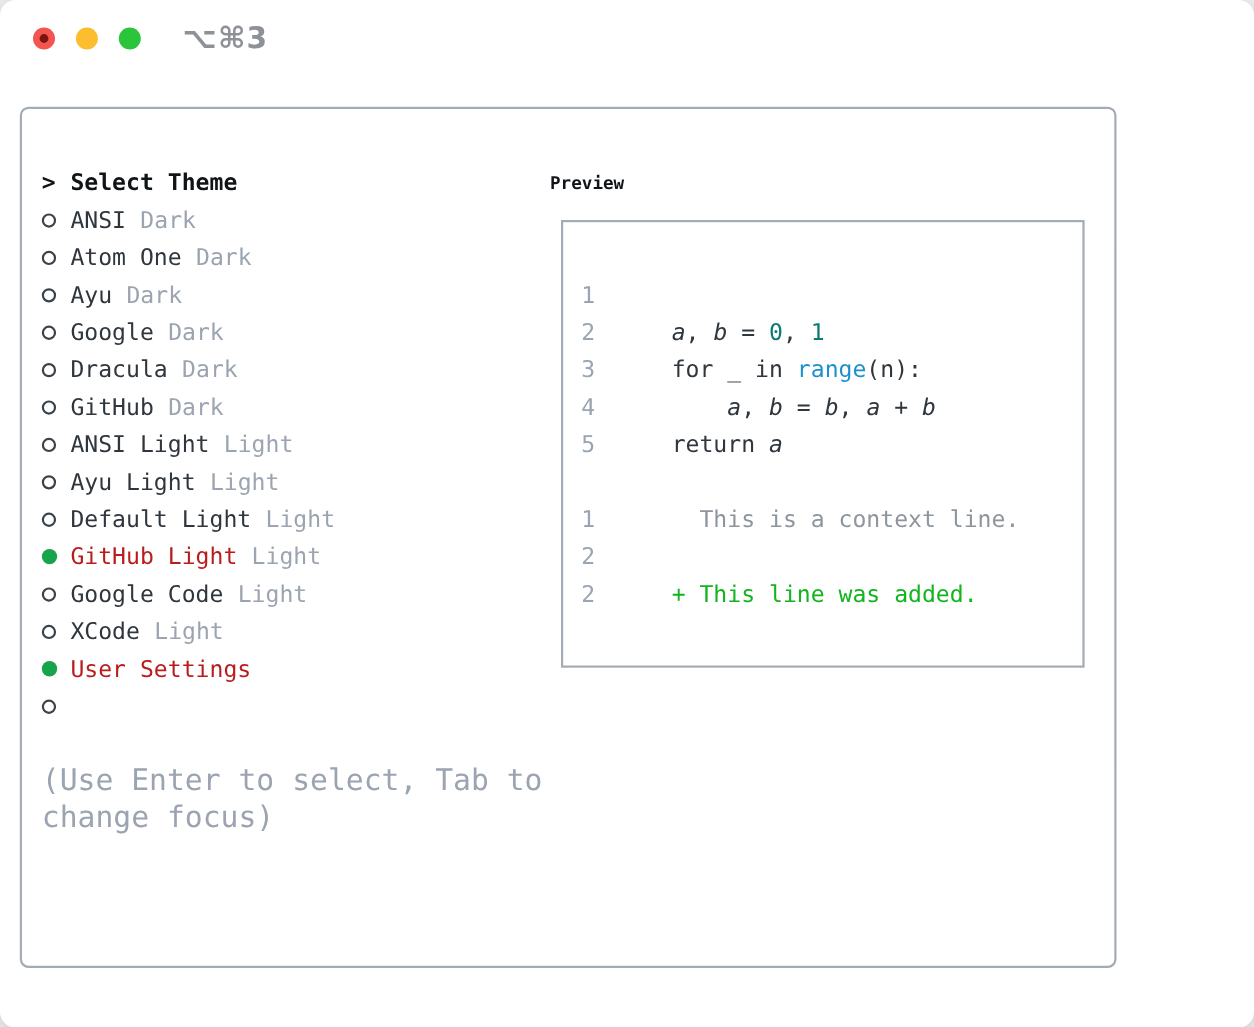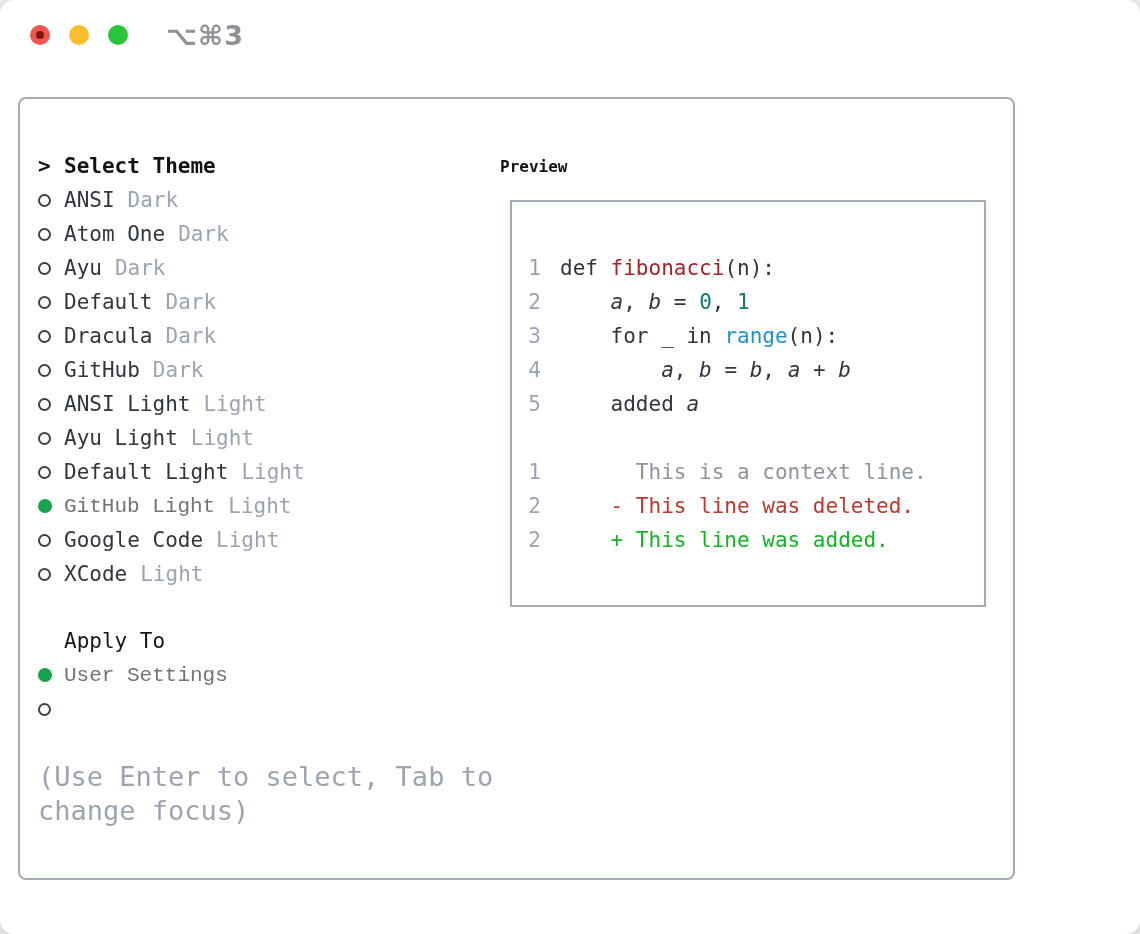--- a/index.html
+++ b/index.html
@@ -88,21 +88,21 @@
   .ring {
     width: 13px; height: 13px;
     border: 2px solid #3b424a;
     border-radius: 50%;
   }
   .row.selected .ring {
     width: 14px; height: 14px;
     border: none;
     background: #17a44a;
   }
-  .row.selected .iname { color: #737373; font-family: Liberation Mono, monospace; }
+  .row.selected .iname { color: #b91c1c; }
   .variant { color: #9ba4b0; margin-left: 13px; }
   .apply-title {
     margin-top: 33px;
     padding-left: 26px;
     color: #14181c;
   }
   .help {
     margin-top: 34px;
     width: 30ch;
     font-size: 27px;
@@ -176,52 +176,51 @@
 
     <div class="left-col">
       <div class="row picker-title">
         <span class="gutter prefix-char">&gt;</span><span class="label">Select Theme</span>
       </div>
 
       <div id="theme-list">
           <div class="row item"><span class="gutter"><span class="ring"></span></span><span class="iname">ANSI</span><span class="variant">Dark</span></div>
           <div class="row item"><span class="gutter"><span class="ring"></span></span><span class="iname">Atom One</span><span class="variant">Dark</span></div>
           <div class="row item"><span class="gutter"><span class="ring"></span></span><span class="iname">Ayu</span><span class="variant">Dark</span></div>
-          <div class="row item"><span class="gutter"><span class="ring"></span></span><span class="iname">Default</span><span class="variant">Dark</span></div>
+          <div class="row item"><span class="gutter"><span class="ring"></span></span><span class="iname">Google</span><span class="variant">Dark</span></div>
           <div class="row item"><span class="gutter"><span class="ring"></span></span><span class="iname">Dracula</span><span class="variant">Dark</span></div>
           <div class="row item"><span class="gutter"><span class="ring"></span></span><span class="iname">GitHub</span><span class="variant">Dark</span></div>
           <div class="row item"><span class="gutter"><span class="ring"></span></span><span class="iname">ANSI Light</span><span class="variant">Light</span></div>
           <div class="row item"><span class="gutter"><span class="ring"></span></span><span class="iname">Ayu Light</span><span class="variant">Light</span></div>
           <div class="row item"><span class="gutter"><span class="ring"></span></span><span class="iname">Default Light</span><span class="variant">Light</span></div>
           <div class="row item selected"><span class="gutter"><span class="ring"></span></span><span class="iname">GitHub Light</span><span class="variant">Light</span></div>
           <div class="row item"><span class="gutter"><span class="ring"></span></span><span class="iname">Google Code</span><span class="variant">Light</span></div>
           <div class="row item"><span class="gutter"><span class="ring"></span></span><span class="iname">XCode</span><span class="variant">Light</span></div>
         </div>
 
-      <div class="row apply-title">Apply To</div>
       <div id="apply-list">
           <div class="row item selected"><span class="gutter"><span class="ring"></span></span><span class="iname">User Settings</span></div>
           <div class="row item"><span class="gutter"><span class="ring"></span></span></div>
         </div>
 
       <div class="help">(Use Enter to select, Tab to change focus)</div>
     </div>
 
     <div class="right-col">
       <div class="preview-title">Preview</div>
     </div>
 
     <div class="preview-box">
       <div id="code-lines">
-          <div class="cline"><span class="lineno">1</span><span class="ltext"><span class="seg-code">def </span><span class="seg-function">fibonacci</span><span class="seg-code">(n):</span></span></div>
+          <div class="cline"><span class="lineno">1</span></div>
           <div class="cline"><span class="lineno">2</span><span class="ltext"><span class="seg-code">    </span><span class="seg-variable">a</span><span class="seg-code">, </span><span class="seg-variable">b</span><span class="seg-code"> = </span><span class="seg-number">0</span><span class="seg-code">, </span><span class="seg-number">1</span></span></div>
           <div class="cline"><span class="lineno">3</span><span class="ltext"><span class="seg-code">    for _ in </span><span class="seg-builtin">range</span><span class="seg-code">(n):</span></span></div>
           <div class="cline"><span class="lineno">4</span><span class="ltext"><span class="seg-code">        </span><span class="seg-variable">a</span><span class="seg-code">, </span><span class="seg-variable">b</span><span class="seg-code"> = </span><span class="seg-variable">b</span><span class="seg-code">, </span><span class="seg-variable">a</span><span class="seg-code"> + </span><span class="seg-variable">b</span></span></div>
-          <div class="cline"><span class="lineno">5</span><span class="ltext"><span class="seg-code">    added </span><span class="seg-variable">a</span></span></div>
+          <div class="cline"><span class="lineno">5</span><span class="ltext"><span class="seg-code">    return </span><span class="seg-variable">a</span></span></div>
           <div class="cline"><span class="lineno"></span><span class="ltext"></span></div>
           <div class="cline"><span class="lineno">1</span><span class="ltext"><span class="seg-context">      This is a context line.</span></span></div>
-          <div class="cline"><span class="lineno">2</span><span class="ltext"><span class="seg-deleted">    - This line was deleted.</span></span></div>
+          <div class="cline"><span class="lineno">2</span></div>
           <div class="cline"><span class="lineno">2</span><span class="ltext"><span class="seg-added">    + This line was added.</span></span></div>
         </div>
     </div>
 
   </div>
 </div>
 
 </body></html>

